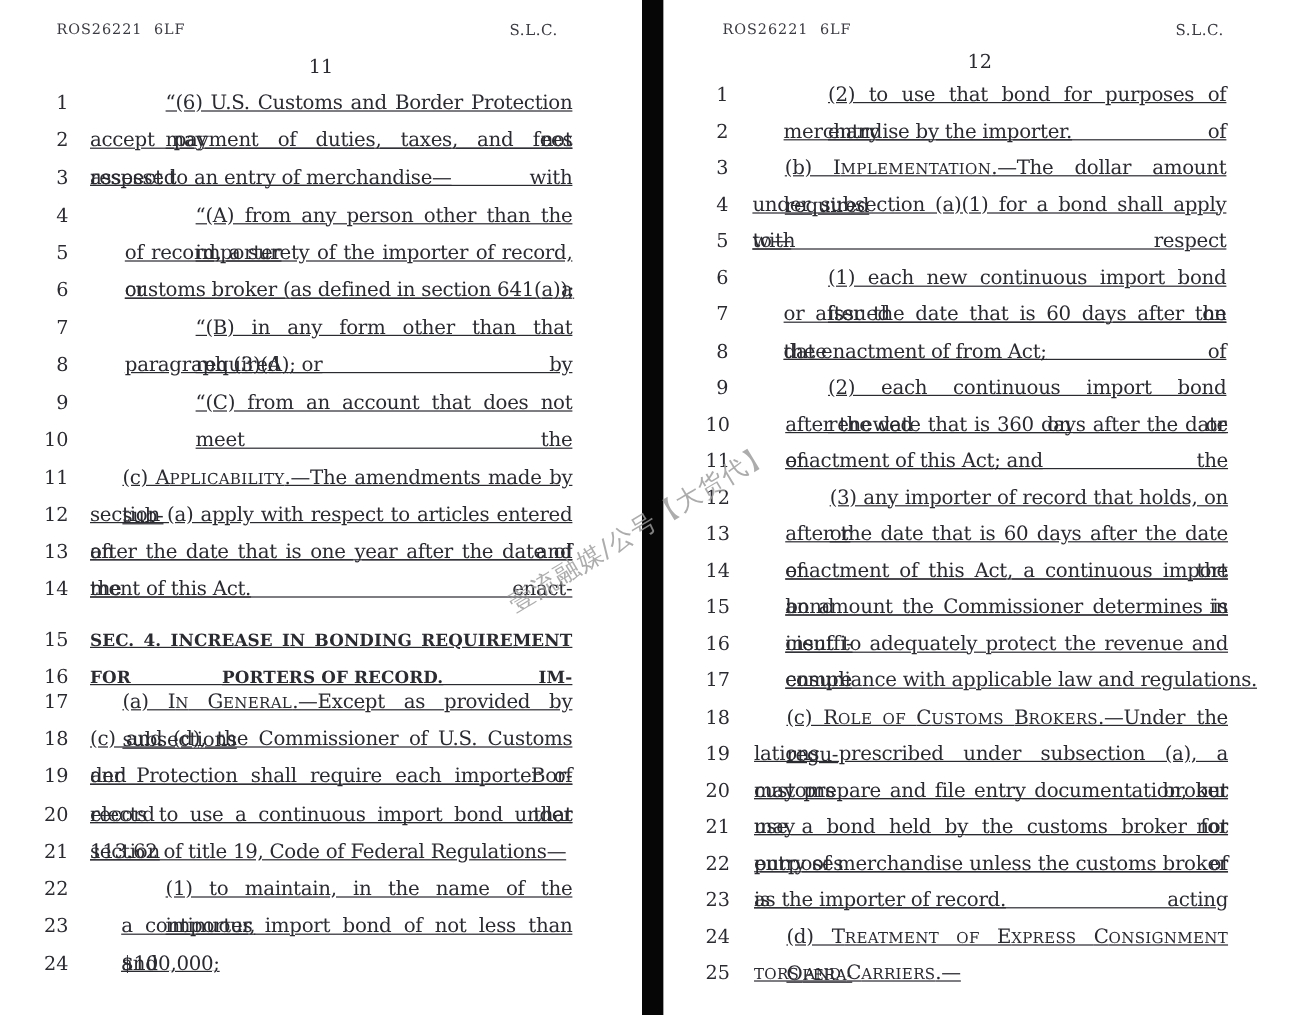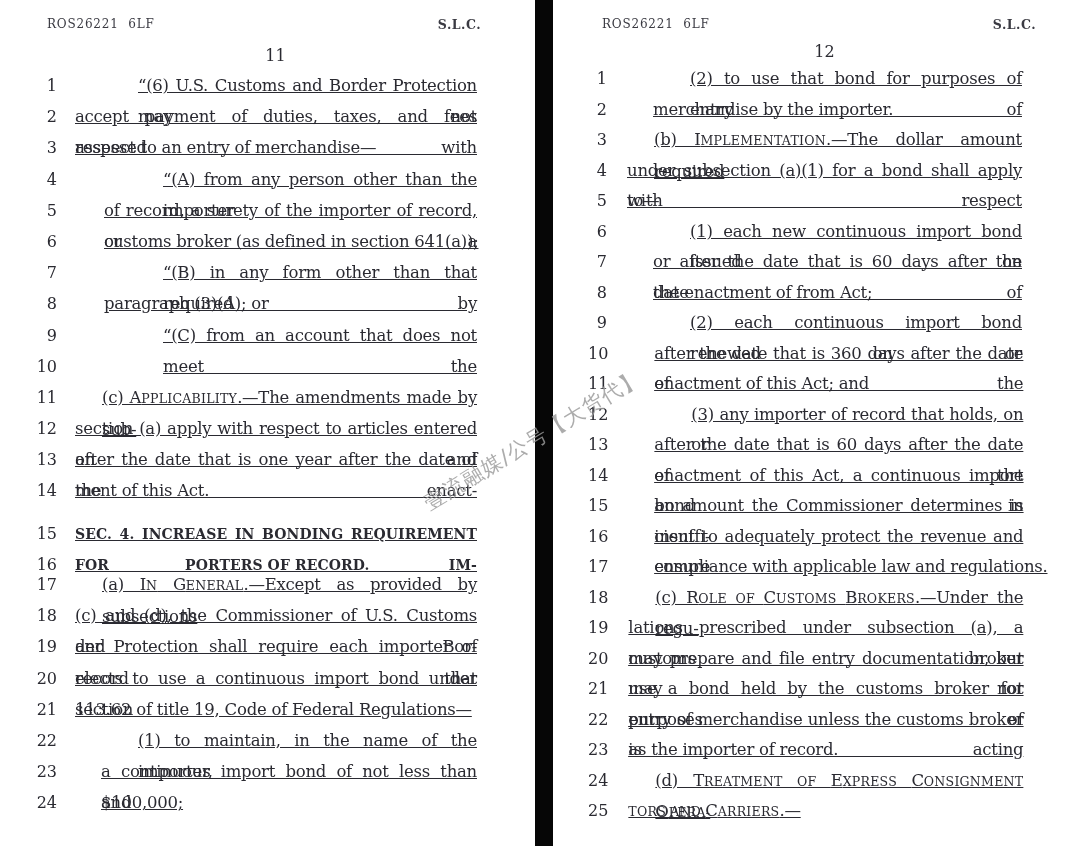--- a/index.html
+++ b/index.html
@@ -1,25 +1,25 @@
 <!DOCTYPE html>
 <html><head>
 <meta charset="utf-8">
 <style>
   html,body{margin:0;padding:0;background:#ffffff;}
   .stage{position:relative;width:1080px;height:846px;background:#ffffff;overflow:hidden;
          font-family:"DejaVu Serif","Liberation Serif",serif;color:#2a2a31;}
-  .page{position:absolute;top:0;height:846px;background:#ffffff;padding-left:16px;}
+  .page{position:absolute;top:0;height:846px;background:#ffffff;}
   .page.p0{left:0;width:535px;--tw:402px;--padl:36px;--numw:21px;--gap:18px;--lh:31.2px;}
   .page.p1{left:553px;width:527px;--tw:395px;--padl:35px;--numw:19px;--gap:20px;--lh:30.5px;}
   .gutter{position:absolute;top:0;left:535px;width:18px;height:846px;background:#060606;}
   .hdr-left{position:absolute;top:17px;font-size:12px;letter-spacing:0.8px;word-spacing:5px;color:#3a3a42;}
   .p0 .hdr-left{left:47px;}
   .p1 .hdr-left{left:49px;}
-  .hdr-right{position:absolute;top:17px;font-size:12.5px;letter-spacing:0.5px;color:#3a3a42;font-weight:bold;}
+  .hdr-right{position:absolute;top:17px;font-size:12.5px;letter-spacing:0.5px;color:#3a3a42;}
   .p0 .hdr-right{right:70px;}
   .p1 .hdr-right{right:60px;}
   .pnum{position:absolute;left:0;width:100%;text-align:center;font-size:16px;color:#2a2a31;}
   .p0 .pnum{top:46px;}
   .p1 .pnum{top:42px;}
   .lines{position:absolute;left:0;right:0;}
   .p0 .lines{top:70px;}
   .p1 .lines{top:64px;}
   .row{display:flex;align-items:baseline;height:var(--lh);line-height:var(--lh);padding-left:var(--padl);}
   .num{flex:0 0 var(--numw);text-align:right;font-size:16px;}

